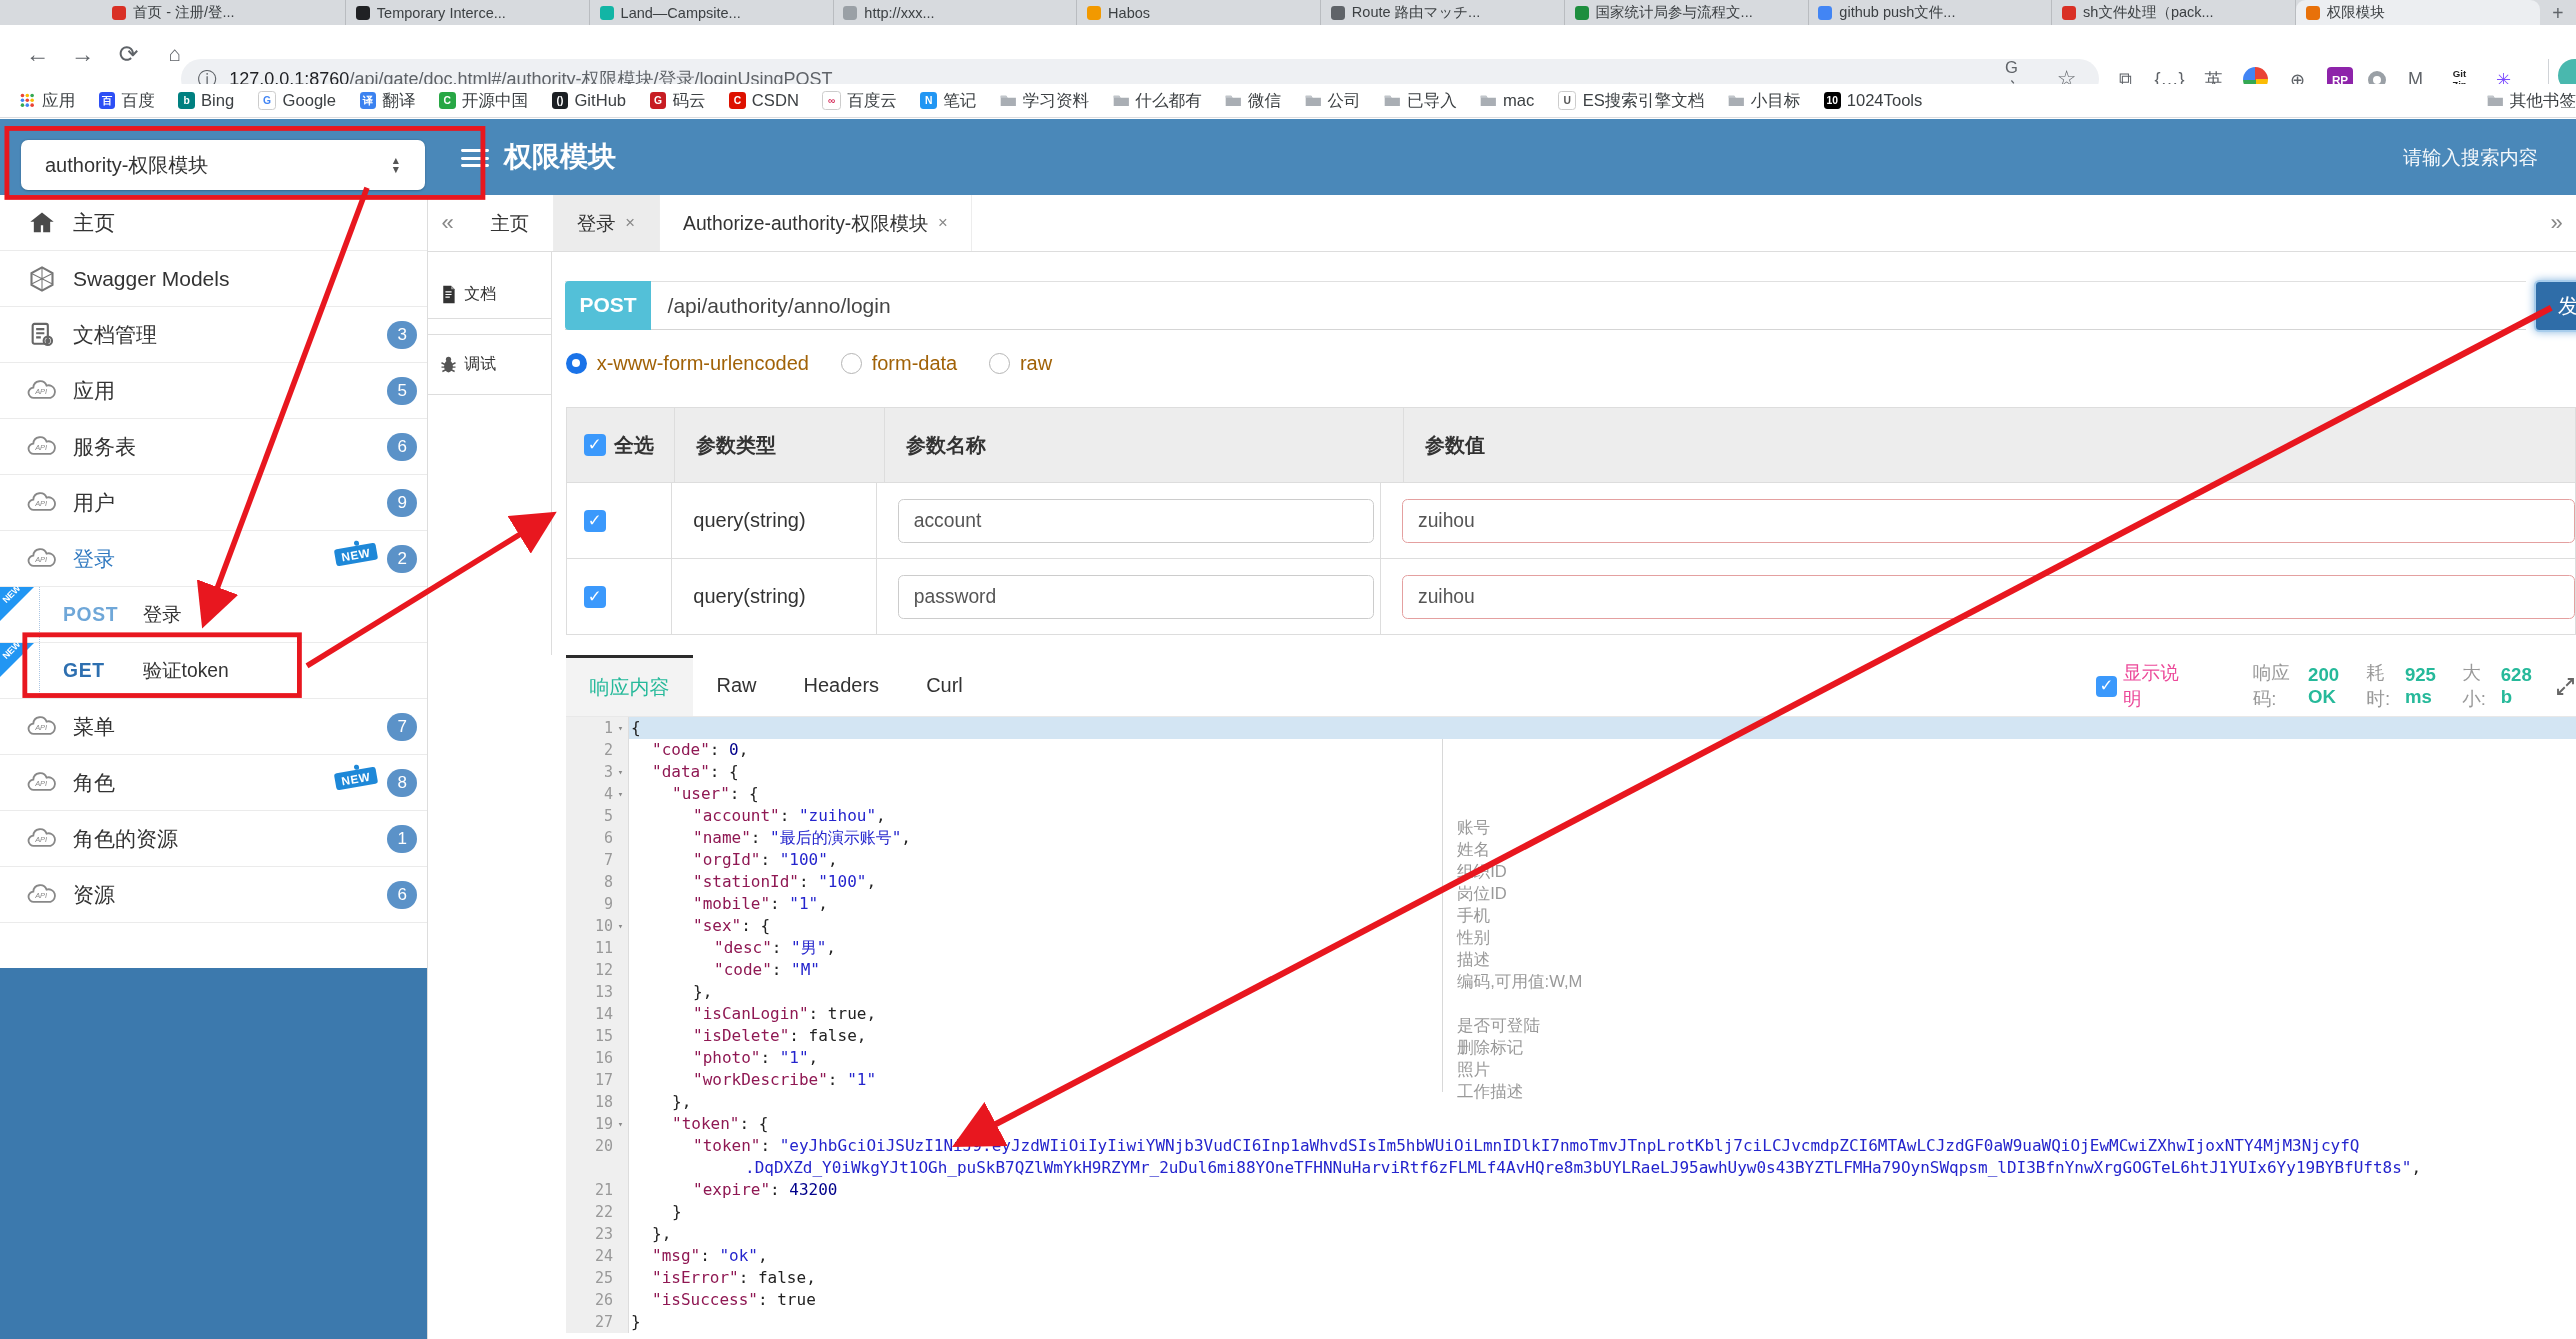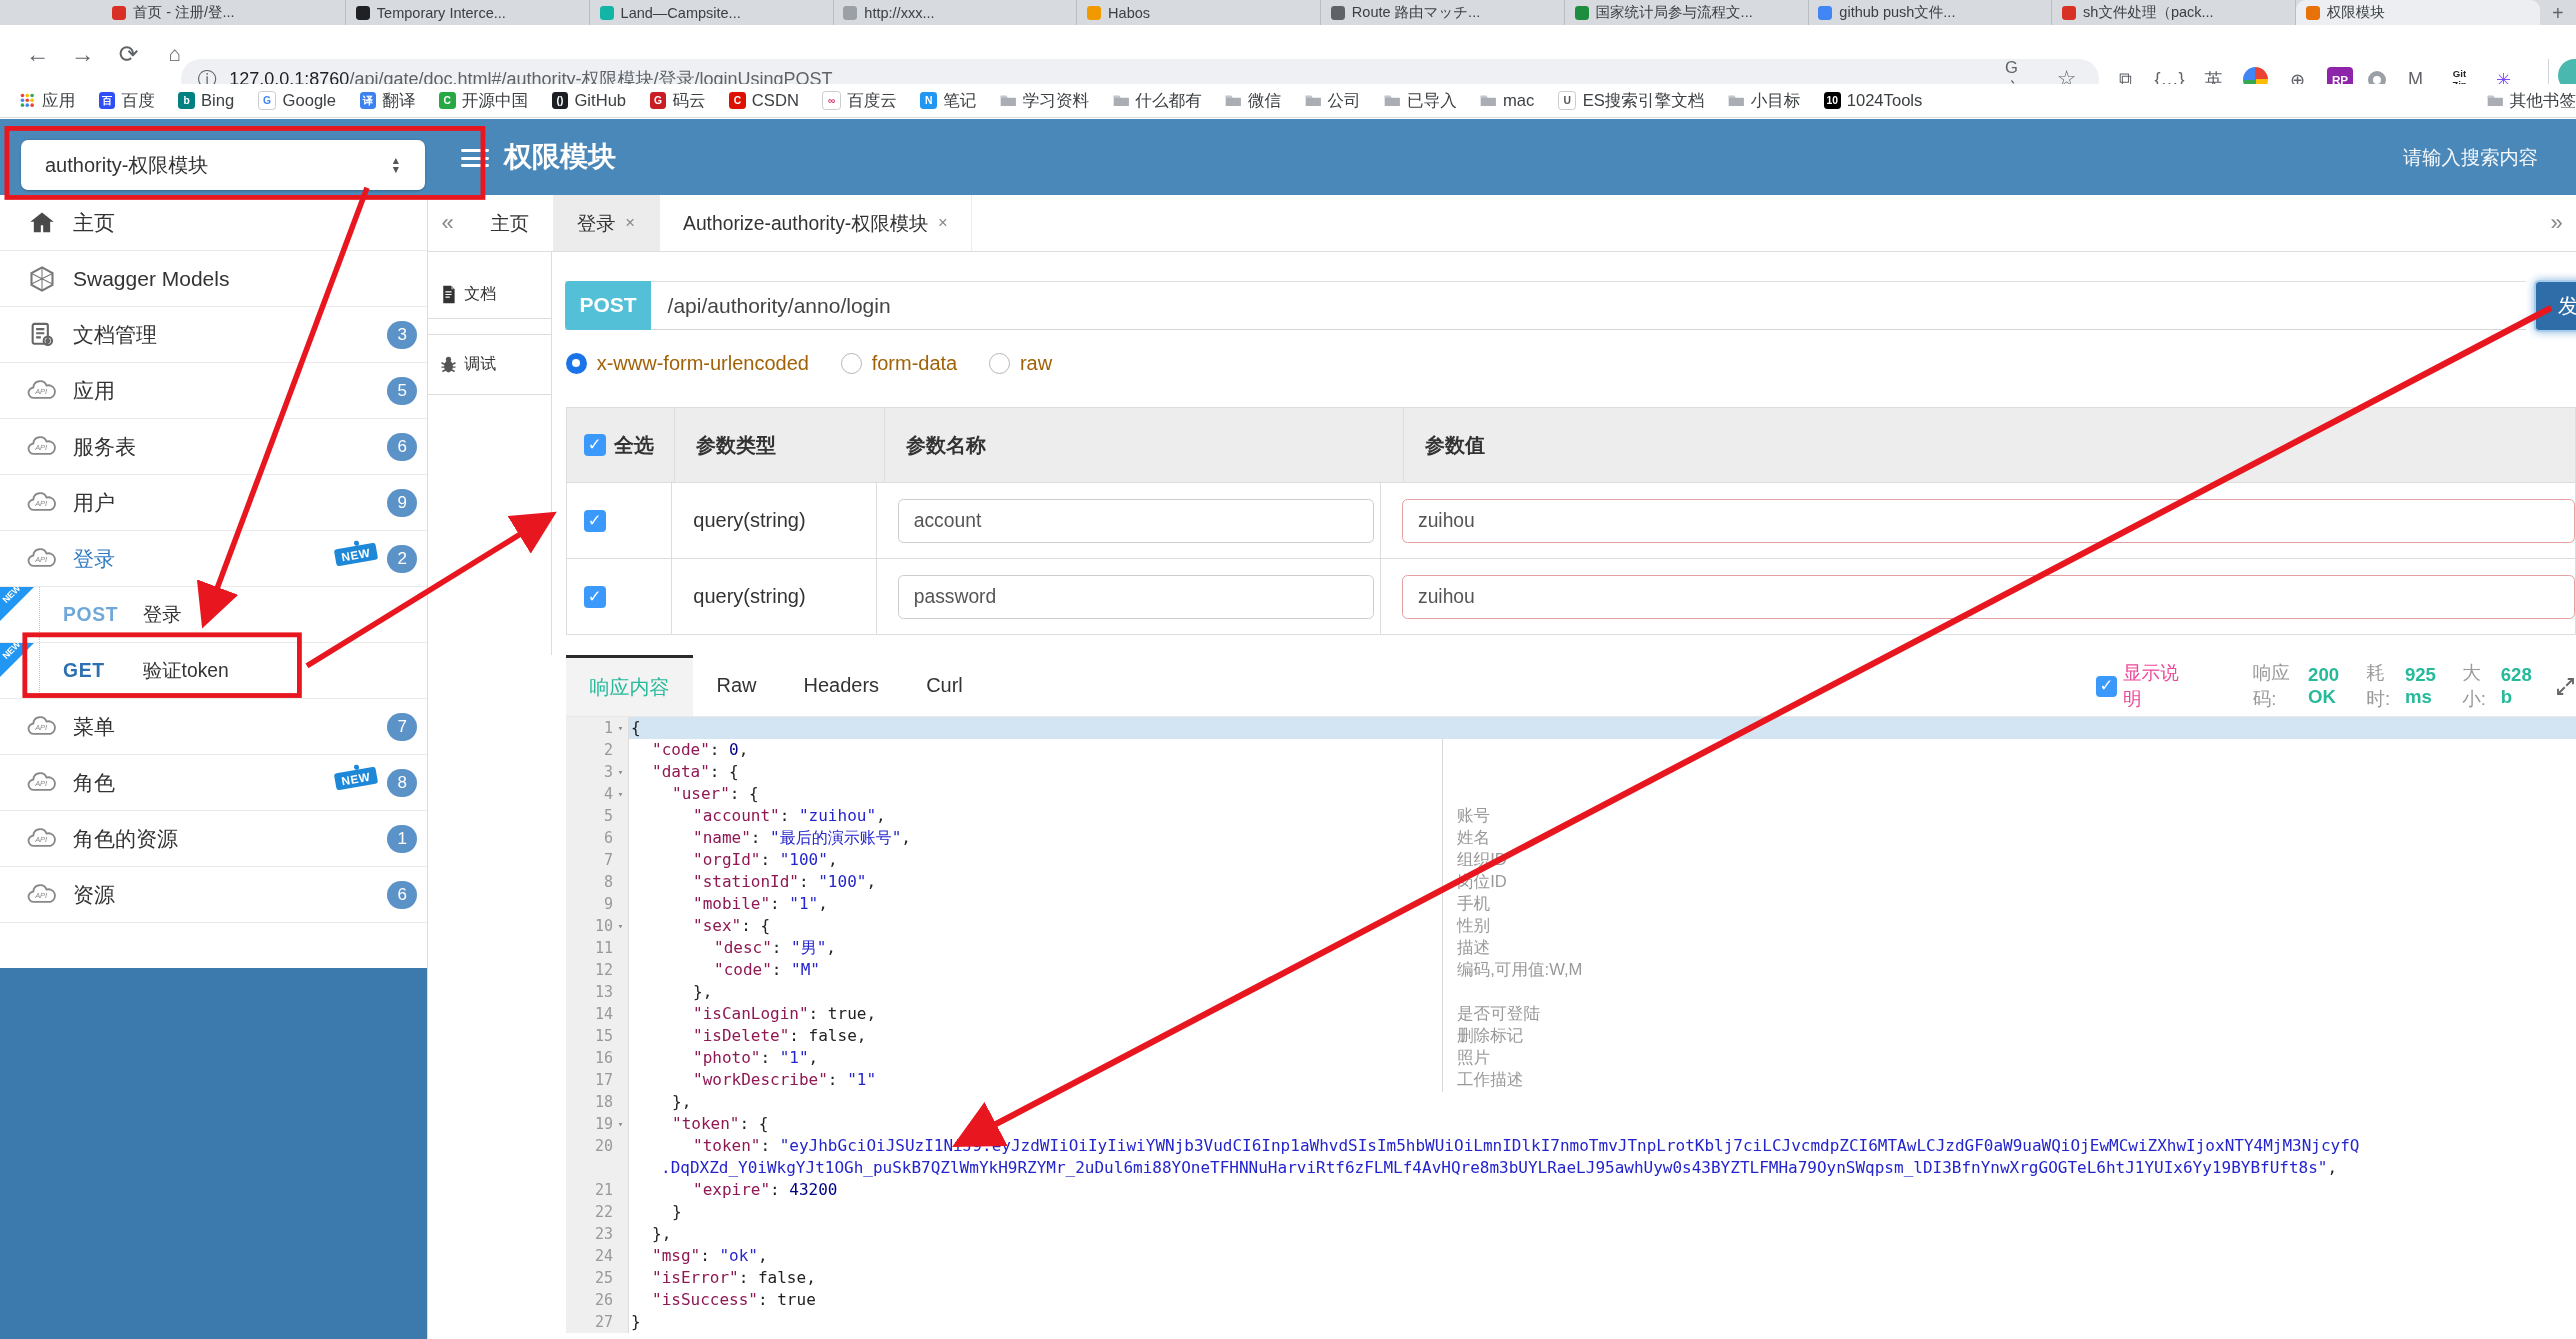--- a/index.html
+++ b/index.html
@@ -123,21 +123,21 @@
   .gut{width:63px;background:#efefef;border-right:0.7px solid #ddd;box-sizing:border-box;color:#999;
        display:flex;justify-content:flex-end;align-items:center;flex:0 0 auto;}
   .gut .num{font-size:15px;}
   .gut .fold{width:15px;font-size:9px;color:#888;text-align:center;}
   .ec{flex:1;white-space:pre;}
   .eline.hl .ec{background:#d3e5f3;}
   .tk-p{color:#222;}
   .tk-k{color:#8f1853;}
   .tk-s{color:#2424cd;}
   .tk-n{color:#00008b;}
-  .note{position:absolute;left:891px;top:0;color:#999;font-size:16.6px;
+  .note{position:absolute;left:891px;top:12px;color:#999;font-size:16.6px;
         font-family:"Liberation Sans","DejaVu Sans",sans-serif;}
   .notediv{position:absolute;left:876px;top:22px;height:353px;border-left:0.7px solid #d8d8d8;}
   
   .anno{left:0;top:0;z-index:99;pointer-events:none;}
 </style>
 </head>
 <body>
 
 <div id="app">
 
@@ -772,21 +772,21 @@
             <span class="num">20</span>
             <span class="fold"></span>
           </div>
           <div class="ec" style="padding-left: 64px;"><span class="tk-k">"token"</span><span class="tk-p">: </span><span class="tk-s">"eyJhbGciOiJSUzI1NiJ9.eyJzdWIiOiIyIiwiYWNjb3VudCI6Inp1aWhvdSIsIm5hbWUiOiLmnIDlkI7nmoTmvJTnpLrotKblj7ciLCJvcmdpZCI6MTAwLCJzdGF0aW9uaWQiOjEwMCwiZXhwIjoxNTY4MjM3NjcyfQ</span></div>
         </div>
         <div class="eline">
           <div class="gut">
             <span class="num"></span>
             <span class="fold"></span>
           </div>
-          <div class="ec" style=" margin-left: 32px;"><span class="tk-s">.DqDXZd_Y0iWkgYJt1OGh_puSkB7QZlWmYkH9RZYMr_2uDul6mi88YOneTFHNNuHarviRtf6zFLMLf4AvHQre8m3bUYLRaeLJ95awhUyw0s43BYZTLFMHa79OynSWqpsm_lDI3BfnYnwXrgGOGTeL6htJ1YUIx6Yy19BYBfUft8s"</span><span class="tk-p">,</span></div>
+          <div class="ec" style="padding-left: 116px;"><span class="tk-s">.DqDXZd_Y0iWkgYJt1OGh_puSkB7QZlWmYkH9RZYMr_2uDul6mi88YOneTFHNNuHarviRtf6zFLMLf4AvHQre8m3bUYLRaeLJ95awhUyw0s43BYZTLFMHa79OynSWqpsm_lDI3BfnYnwXrgGOGTeL6htJ1YUIx6Yy19BYBfUft8s"</span><span class="tk-p">,</span></div>
         </div>
         <div class="eline">
           <div class="gut">
             <span class="num">21</span>
             <span class="fold"></span>
           </div>
           <div class="ec" style="padding-left: 64px;"><span class="tk-k">"expire"</span><span class="tk-p">: </span><span class="tk-n">43200</span></div>
         </div>
         <div class="eline">
           <div class="gut">

